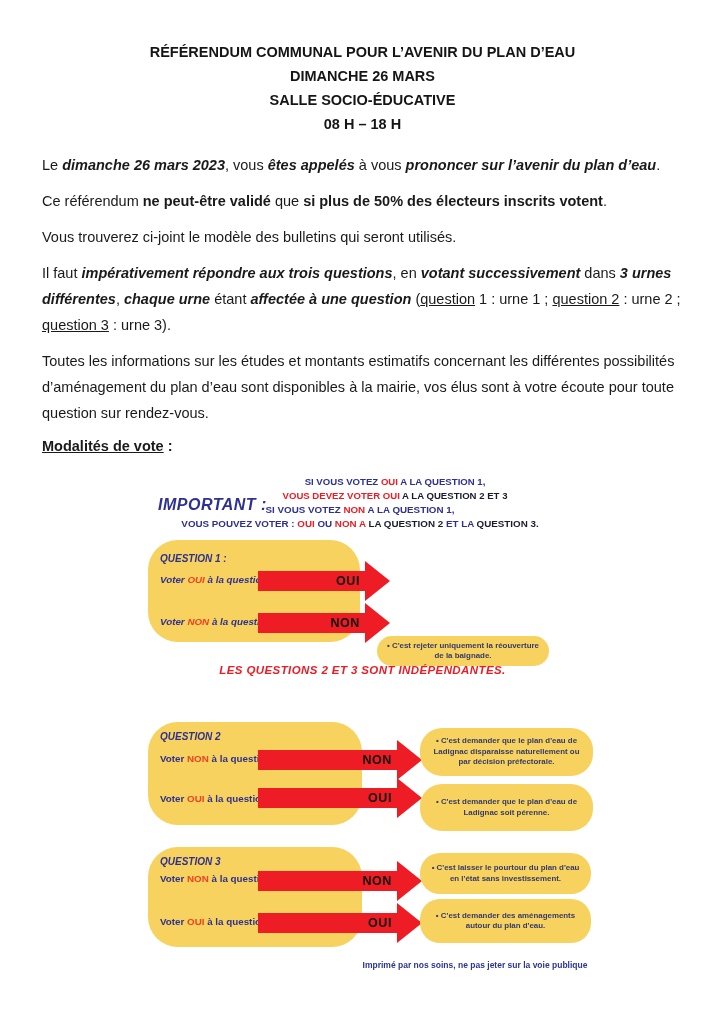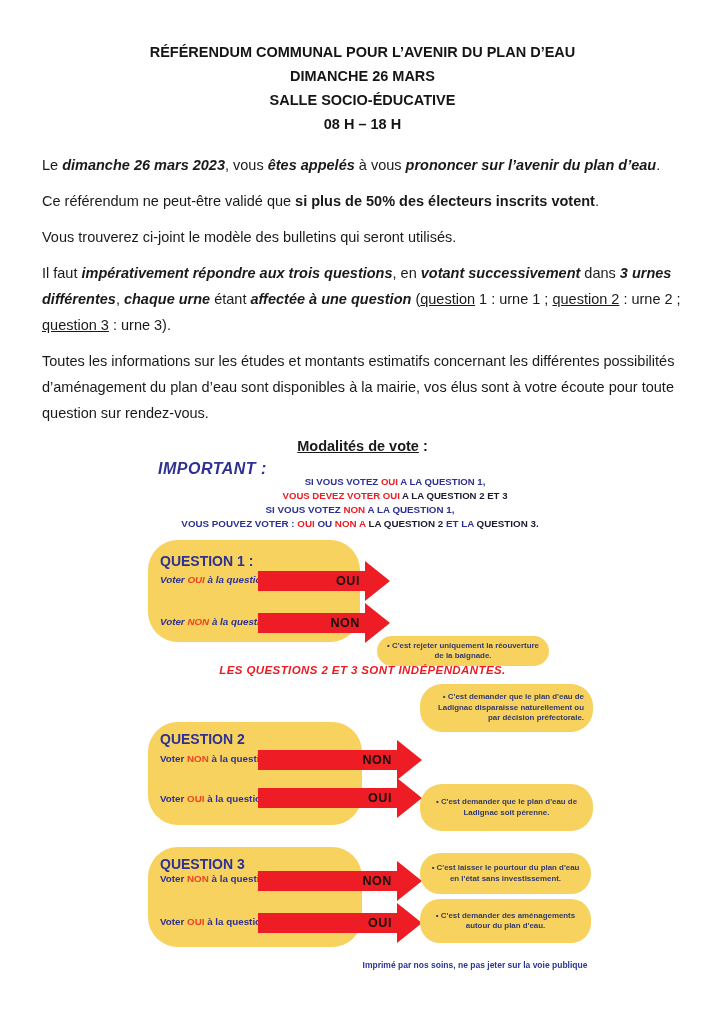--- a/index.html
+++ b/index.html
@@ -5,76 +5,76 @@
   html,body{margin:0;padding:0;background:#e8e8e8;}
   .page{
     position:relative;width:725px;height:1024px;background:#ffffff;
     font-family:"Liberation Sans",sans-serif;color:#1a1a1a;overflow:hidden;
     margin:0 auto;
   }
   
   .title-block{margin:0;padding-top:40px;text-align:center;font-weight:bold;font-size:14.5px;line-height:24px;color:#151515;}
   .body{margin:10px 42px 0 42px;font-size:14.5px;line-height:26px;}
   .body:first-of-type{margin-top:16px;}
-  .modalites{margin:12px 42px 0 42px;text-align:center;font-size:14.5px;font-weight:bold;}
+  .modalites{margin:12px 42px 0 42px;text-align:left;font-size:14.5px;font-weight:bold;}
   
   .cv-heading{position:absolute;left:0;right:0;top:444px;text-align:center;
     font-size:17px;font-weight:bold;color:#2e3192;letter-spacing:1px;}
-  .important-label{position:absolute;left:158px;top:460px;font-size:16px;font-weight:bold;
+  .important-label{position:absolute;left:158px;top:496px;font-size:16px;font-weight:bold;
     font-style:italic;color:#2e3192;letter-spacing:.5px;}
   .imp-lines12{position:absolute;left:250px;top:475px;width:290px;text-align:center;
     font-size:9.6px;font-weight:bold;line-height:13.5px;}
   .imp-lines34{position:absolute;left:80px;top:503px;width:560px;text-align:center;
     font-size:9.8px;font-weight:bold;line-height:13.5px;}
   .separator{position:absolute;left:0;right:0;top:664px;text-align:center;
     font-size:11.5px;font-weight:bold;font-style:italic;color:#ed1c24;letter-spacing:.4px;}
   
   .qbox{position:absolute;background:#f7d25e;border-radius:30px;}
   .qbox1{left:148px;top:540px;width:212px;height:102px;}
   .qbox2{left:148px;top:722px;width:214px;height:103px;}
   .qbox3{left:148px;top:847px;width:214px;height:100px;}
-  .qlabel{position:absolute;font-size:14px;font-weight:bold;color:#2e3192;}
+  .qlabel{position:absolute;font-size:10px;font-weight:bold;font-style:italic;color:#2e3192;}
   .voter{position:absolute;font-size:9.8px;font-weight:bold;}
   .voter.it{font-style:italic;}
   
   .arrow{position:absolute;display:flex;align-items:center;height:40px;}
   .abar{height:20px;background:#ee1c24;display:flex;align-items:center;justify-content:flex-end;padding-right:5px;}
   .albl{font-size:12.5px;font-weight:bold;color:#111;letter-spacing:.6px;}
   .ahead{width:0;height:0;border-top:20px solid transparent;border-bottom:20px solid transparent;border-left:25px solid #ee1c24;}
   .a-q1{left:258px;}  .a-q1 .abar{width:102px;}
   .a-q23{left:258px;} .a-q23 .abar{width:134px;}
   
   .bubble{position:absolute;background:#f7d25e;border-radius:22px;display:flex;flex-direction:column;
     justify-content:center;padding:4px 9px;box-sizing:border-box;text-align:center;
     color:#343a6b;font-size:7.9px;font-weight:bold;line-height:10.5px;}
   .bullet::before{content:"•  ";}
   .b-q1-oui{left:377px;top:540px;width:172px;height:62px;}
   .b-q1-non{left:377px;top:636px;width:172px;height:30px;border-radius:19px;}
-  .b-q2-non{left:420px;top:684px;width:173px;height:48px;border-radius:22px;text-align:right;}
+  .b-q2-non{left:420px;top:728px;width:173px;height:48px;border-radius:22px;}
   .b-q2-oui{left:420px;top:784px;width:173px;height:47px;border-radius:22px;}
   .b-q3-non{left:420px;top:853px;width:171px;height:41px;border-radius:20px;}
   .b-q3-oui{left:420px;top:899px;width:171px;height:44px;border-radius:20px;}
   
   .imprint{position:absolute;left:350px;top:960px;width:250px;text-align:center;
     font-size:8.5px;font-weight:bold;color:#2d3494;}
 </style>
 </head>
 <body>
 
 <div class="page">
 
   <div class="title-block">
     <div>RÉFÉRENDUM COMMUNAL POUR L’AVENIR DU PLAN D’EAU</div>
     <div>DIMANCHE 26 MARS</div>
     <div>SALLE SOCIO-ÉDUCATIVE</div>
     <div>08 H – 18 H</div>
   </div>
 
   <p class="body"><span>Le </span><span style="font-weight: bold; font-style: italic; margin-top: 25px;">dimanche 26 mars 2023</span><span>, vous </span><span style="font-weight: bold; font-style: italic;">êtes appelés</span><span> à vous </span><span style="font-weight: bold; font-style: italic;">prononcer sur l’avenir du plan d’eau</span><span>.</span></p>
-  <p class="body"><span>Ce référendum </span><span style="font-weight: normal; margin-top: 20px;">ne peut-être validé</span><span> que </span><span style="font-weight: bold;">si plus de 50% des électeurs inscrits votent</span><span>.</span></p>
+  <p class="body"><span>Ce référendum </span><span style="font-weight: bold; margin-top: 20px;">ne peut-être validé</span><span> que </span><span style="font-weight: bold;">si plus de 50% des électeurs inscrits votent</span><span>.</span></p>
   <p class="body"><span>Vous trouverez ci-joint le modèle des bulletins qui seront utilisés.</span></p>
   <p class="body"><span>Il faut </span><span style="font-weight: bold; font-style: italic;">impérativement répondre aux trois questions</span><span>, en </span><span style="font-weight: bold; font-style: italic;">votant successivement</span><span> dans </span><span style="font-weight: bold; font-style: italic;">3 urnes différentes</span><span>, </span><span style="font-weight: bold; font-style: italic;">chaque urne</span><span> étant </span><span style="font-weight: bold; font-style: italic;">affectée à une question</span><span> (</span><span style="text-decoration: underline;">question</span><span> 1 : urne 1 ; </span><span style="text-decoration: underline;">question 2</span><span> : urne 2 ; </span><span style="text-decoration: underline;">question 3</span><span> : urne 3).</span></p>
   <p class="body"><span>Toutes les informations sur les études et montants estimatifs concernant les différentes possibilités d’aménagement du plan d’eau sont disponibles à la mairie, vos élus sont à votre écoute pour toute question sur rendez-vous.</span></p>
   <p class="modalites"><span style="font-weight: bold; text-decoration: underline;">Modalités de vote</span><span style="font-weight: bold;"> :</span></p>
 
   <div class="important-label">IMPORTANT :</div>
   <div class="imp-lines12">
     <div><span style="color: rgb(46, 49, 146);">SI VOUS VOTEZ </span><span style="color: rgb(237, 28, 36);">OUI</span><span style="color: rgb(46, 49, 146);"> A LA QUESTION 1,</span></div>
     <div><span style="color: rgb(237, 28, 36);">VOUS DEVEZ VOTER OUI</span><span style="color: rgb(27, 27, 47);"> A LA QUESTION 2 ET 3</span></div>
   </div>

